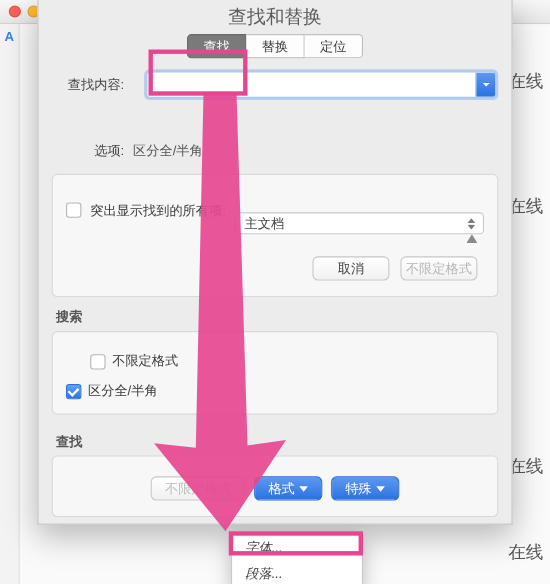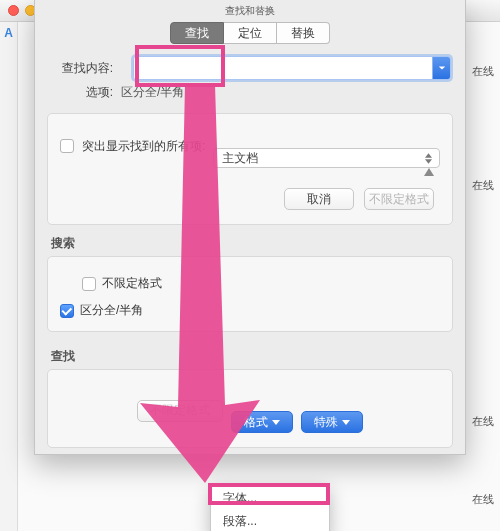--- a/index.html
+++ b/index.html
@@ -45,35 +45,35 @@
     position:absolute; left:0; top:22px; width:18px; height:509px;
     background:#f3f3f3; border-right:1px solid #dcdcdc;
     display:flex; align-items:flex-start; justify-content:center; padding-top:4px;
     color:#3a84e0; font-weight:700;
   }
   .parent-body {
     position:absolute; left:18px; top:22px; right:0; bottom:0;
     background:#fafafa;
   }
   .online-label {
-    position:absolute; right:6px; color:#555; font-size:11px;
+    position:absolute; right:6px; color:#555; font-size:16px;
   }
 
   
   .dialog {
     position:absolute;
     left:34px; top:0;
     width:432px;
     background:var(--dialog-bg);
     border:1px solid #c4c4c4;
     border-top:none;
     box-shadow:0 10px 28px rgba(0,0,0,.28);
   }
   .dialog-title {
-    text-align:center; font-size:10px; color:#5a5a5a;
+    text-align:center; font-size:17px; color:#5a5a5a;
     padding:4px 0 2px;
   }
   .tabs {
     display:flex; justify-content:center; gap:0; padding:2px 0 8px;
   }
   .tab {
     border:1px solid #bdbdbd; background:#fdfdfd;
     padding:2px 14px; font-size:12px; line-height:16px;
     cursor:default;
   }
@@ -102,21 +102,21 @@
   }
   .combo-arrow {
     width:18px; height:100%;
     background:linear-gradient(var(--btn-blue-grad-top),var(--btn-blue-grad-bot));
     border-left:1px solid #8fb5ef;
     display:flex;align-items:center;justify-content:center;
     border-radius:0 2px 2px 0;
   }
   .combo-arrow svg{width:8px;height:8px;fill:#fff;}
 
-  .options-line { padding:0 14px 12px; display:flex; gap:8px; color:#555;}
+  .options-line { padding:0 14px 12px; display:flex; gap:8px; color:#555;margin-top:36px;}
   .options-line .label-col{width:64px;}
 
   .section-panel {
     margin:0 12px 10px; background:var(--section-bg);
     border:1px solid var(--border-soft); border-radius:5px;
     padding:10px 12px 12px;
   }
   .inline { display:flex; align-items:center; gap:6px; }
   .chk {
     width:14px;height:14px;border:1px solid #b5b5b5;border-radius:3px;
@@ -174,36 +174,36 @@
   }
   .pill-btn {
     height:22px; border:1px solid #c8c8c8; border-radius:5px;
     background:linear-gradient(#ffffff,#f0f0f0);
     padding:0 12px; display:flex;align-items:center;justify-content:center;
     font-size:12px; color:#444;
   }
   .pill-btn.disabled{color:#bdbdbd;}
   .pill-btn.blue{
     background:linear-gradient(var(--btn-blue-grad-top),var(--btn-blue-grad-bot));
-    border-color:#2c6fd8;color:#fff;margin-top:23px;
+    border-color:#2c6fd8;color:#fff;
   }
   .pill-btn.blue .caret{margin-left:4px;}
   .caret{width:0;height:0;border-left:4px solid transparent;border-right:4px solid transparent;border-top:5px solid currentColor;display:inline-block;}
 
   
   .menu {
     position:absolute;
     width:120px;
     background:#ffffff; border:1px solid #c9c9c9; border-radius:4px;
     box-shadow:0 6px 18px rgba(0,0,0,.25);
     padding:2px 0;
     z-index:30;
   }
   .menu-item {
-    padding:3px 12px; font-size:12px; color:#444; white-space:nowrap;
+    padding:3px 12px; font-size:12px; color:#444; white-space:nowrap;font-style:italic;
   }
 
   
   .annot-rect {
     position:absolute; border:4px solid var(--highlight);
     z-index:40; pointer-events:none;
   }
   .arrow-svg {
     position:absolute; z-index:35; pointer-events:none;
   }
@@ -224,22 +224,22 @@
   <span class="online-label" style="top:156px">在线</span>
   <span class="online-label" style="top:392px">在线</span>
   <span class="online-label" style="top:470px">在线</span>
 </div>
 
 <div class="dialog">
   <div class="dialog-title">查找和替换</div>
 
   <div class="tabs">
     <div class="tab selected">查找</div>
+    <div class="tab">替换</div>
     <div class="tab">定位</div>
-    <div class="tab">替换</div>
   </div>
 
   <div class="row">
     <div class="label-col">查找内容:</div>
     <div class="flex1">
       <div class="textfield">
         <input type="text" value="" style="">
         <div class="combo-arrow">
           <svg viewBox="0 0 10 10">
               <path d="M1 3 L5 7 L9 3 Z"></path>

